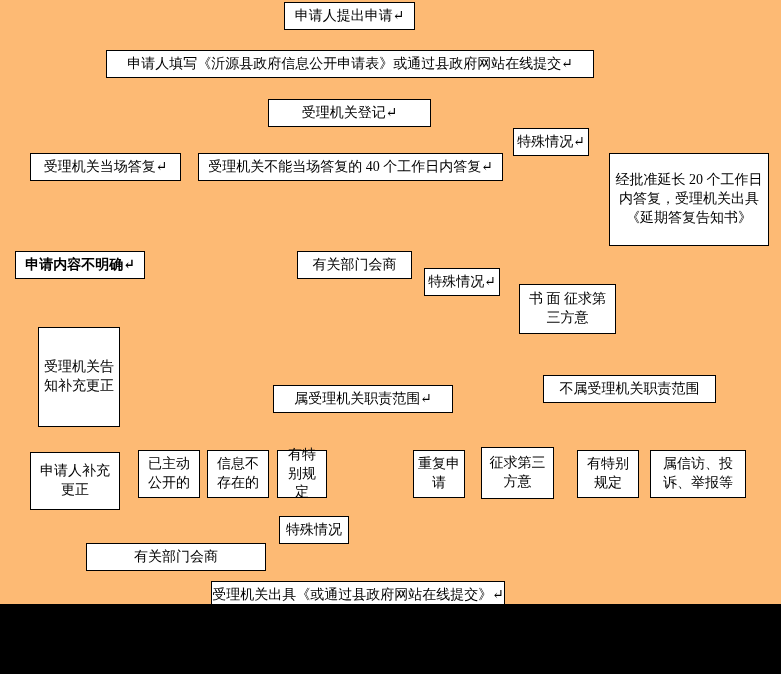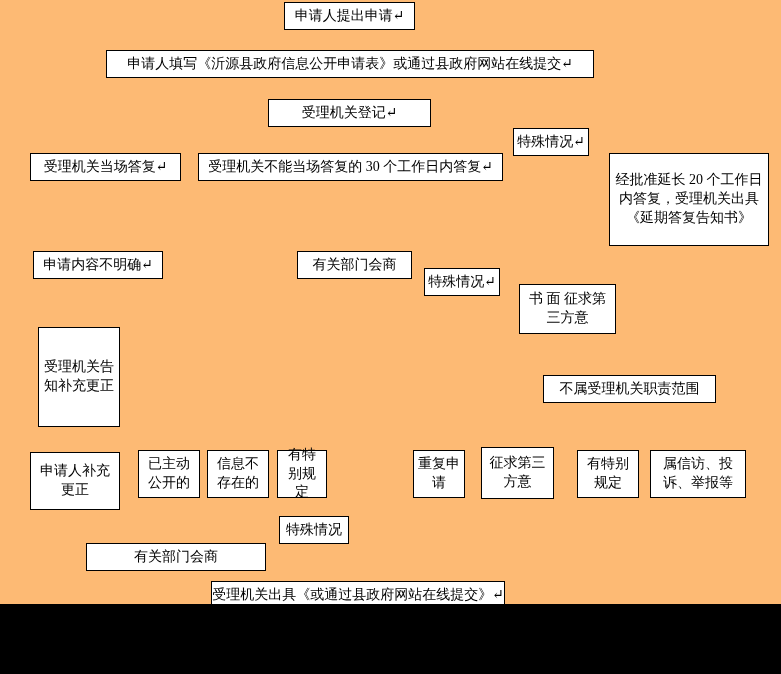--- a/index.html
+++ b/index.html
@@ -35,27 +35,28 @@
 </style>
 </head>
 <body>
 
 <div id="canvas">
     <div class="node wide" style="left: 284px; top: 2px; width: 131px; height: 28px;">申请人提出申请↵</div>
     <div class="node wide" style="left: 106px; top: 50px; width: 488px; height: 28px;">申请人填写《沂源县政府信息公开申请表》或通过县政府网站在线提交↵</div>
     <div class="node wide" style="left: 268px; top: 99px; width: 163px; height: 28px;">受理机关登记↵</div>
     <div class="node wide" style="left: 513px; top: 128px; width: 76px; height: 28px;">特殊情况↵</div>
     <div class="node wide" style="left: 30px; top: 153px; width: 151px; height: 28px;">受理机关当场答复↵</div>
-    <div class="node wide" style="left: 198px; top: 153px; width: 305px; height: 28px;">受理机关不能当场答复的 30 个工作日内答复↵</div>
+    <div class="node wide" style="left: 198px; top: 153px; width: 305px; height: 28px;">受理机关不能当场答复的 40 个工作日内答复↵</div>
     <div class="node" style="left: 609px; top: 153px; width: 160px; height: 93px;">经批准延长 20 个工作日内答复，受理机关出具《延期答复告知书》</div>
-    <div class="node wide" style="left: 33px; top: 251px; width: 130px; height: 28px;">申请内容不明确↵</div>
+    <div class="node wide" style="left: 15px; top: 251px; width: 130px; height: 28px; font-weight: bold;">申请内容不明确↵</div>
     <div class="node wide" style="left: 297px; top: 251px; width: 115px; height: 28px;">有关部门会商</div>
     <div class="node wide" style="left: 424px; top: 268px; width: 76px; height: 28px;">特殊情况↵</div>
     <div class="node" style="left: 519px; top: 284px; width: 97px; height: 50px;">书 面 征求第三方意</div>
     <div class="node" style="left: 38px; top: 327px; width: 82px; height: 100px;">受理机关告知补充更正</div>
+    <div class="node wide" style="left: 273px; top: 385px; width: 180px; height: 28px;">属受理机关职责范围↵</div>
     <div class="node wide" style="left: 543px; top: 375px; width: 173px; height: 28px;">不属受理机关职责范围</div>
     <div class="node" style="left: 30px; top: 452px; width: 90px; height: 58px;">申请人补充更正</div>
     <div class="node" style="left: 138px; top: 450px; width: 62px; height: 48px;">已主动公开的</div>
     <div class="node" style="left: 207px; top: 450px; width: 62px; height: 48px;">信息不存在的</div>
     <div class="node" style="left: 277px; top: 450px; width: 50px; height: 48px;">有特别规定</div>
     <div class="node" style="left: 413px; top: 450px; width: 52px; height: 48px;">重复申请</div>
     <div class="node" style="left: 481px; top: 447px; width: 73px; height: 52px;">征求第三方意</div>
     <div class="node" style="left: 577px; top: 450px; width: 62px; height: 48px;">有特别规定</div>
     <div class="node" style="left: 650px; top: 450px; width: 96px; height: 48px;">属信访、投诉、举报等</div>
     <div class="node wide" style="left: 279px; top: 516px; width: 70px; height: 28px;">特殊情况</div>

